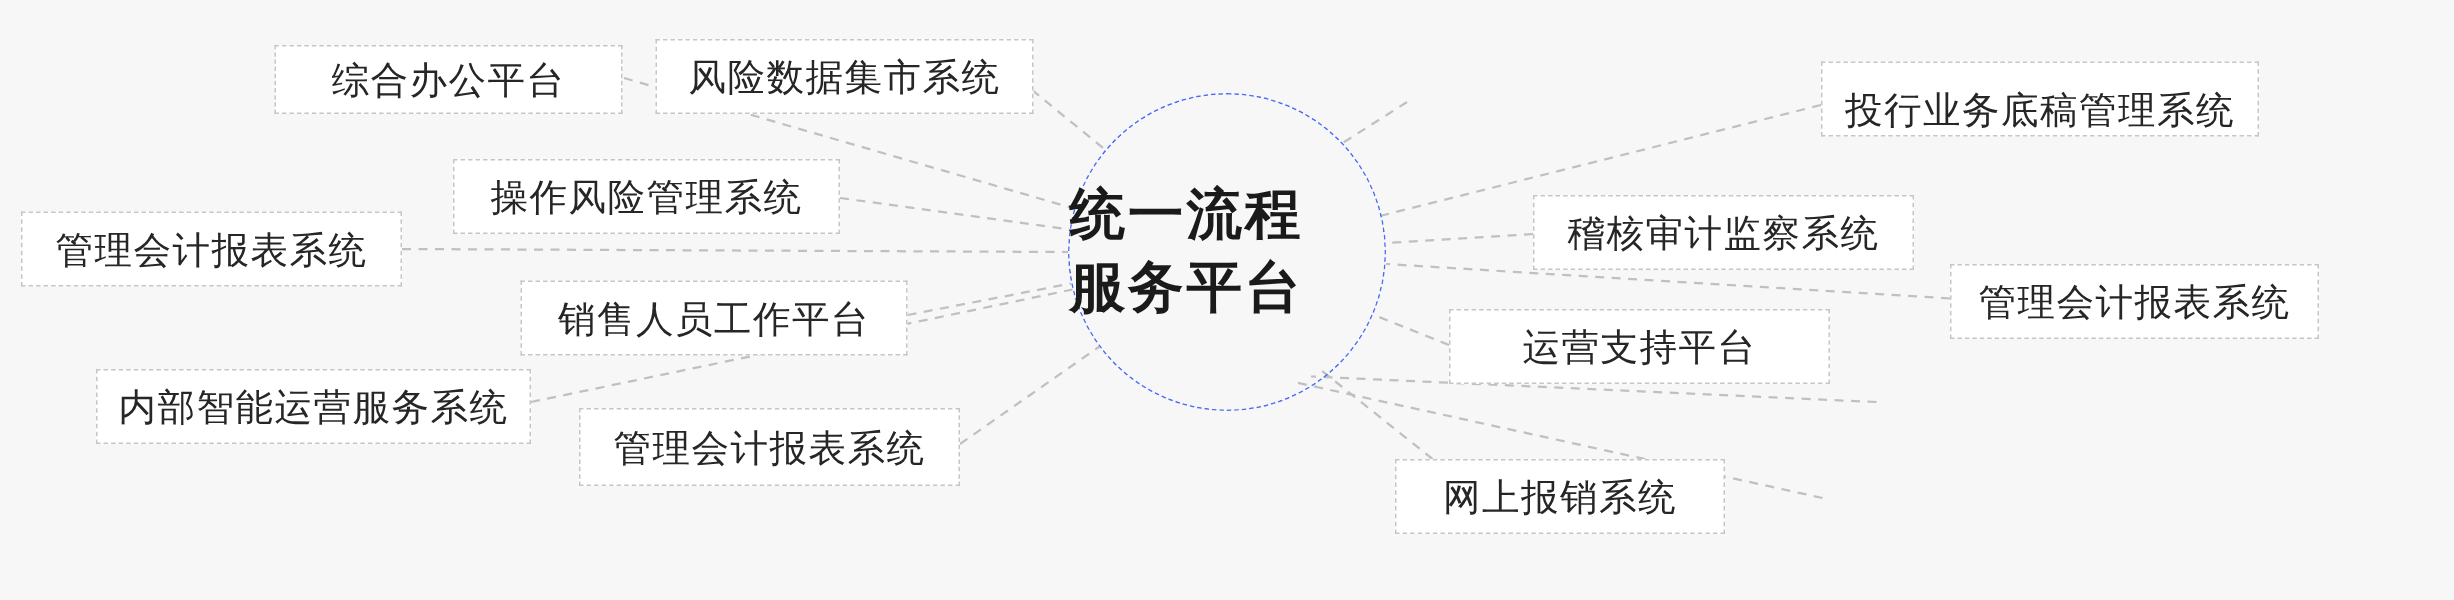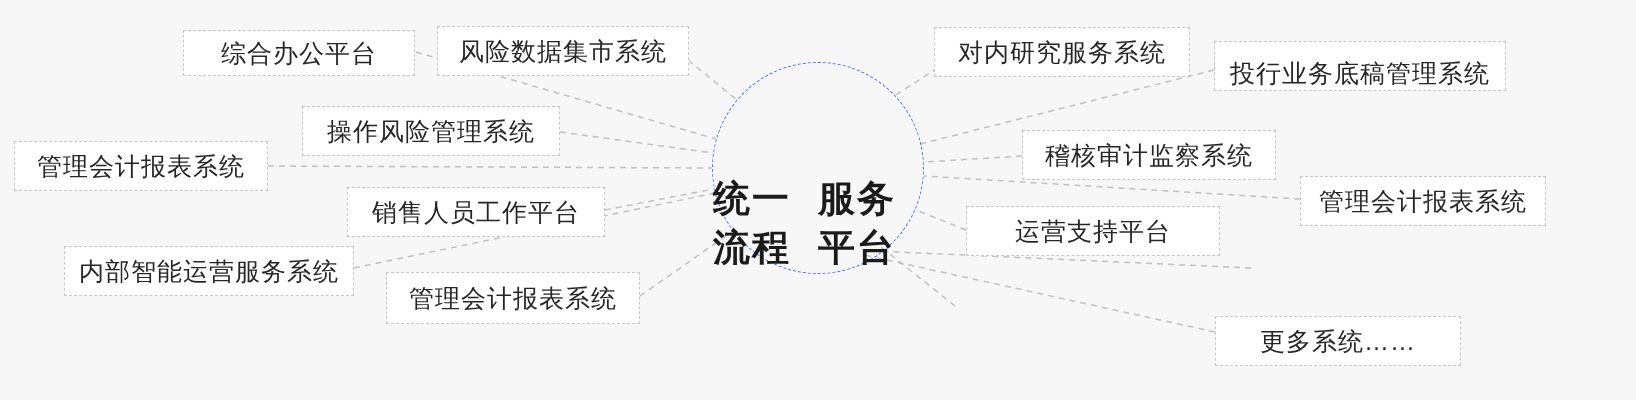--- a/index.html
+++ b/index.html
@@ -39,22 +39,22 @@
   }
   .center-circle {
     position: absolute;
     left: 712px;
     top: 62px;
     width: 212px;
     height: 212px;
     border: 1px dashed #4a6cf7;
     border-radius: 50%;
     display: flex;
-    flex-direction: row;
-    align-items: flex-end;
+    flex-direction: column;
+    align-items: flex-start;
     justify-content: center;
     box-sizing: border-box;
   }
   .center-circle .line {
     font-size: 37px;
     font-weight: bold;
     color: #1a1a1a;
     line-height: 1.32;
     letter-spacing: 2px;
   }
@@ -114,37 +114,34 @@
     </div>
   <div class="node n4">
       <span>销售人员工作平台</span>
     </div>
   <div class="node n5">
       <span>内部智能运营服务系统</span>
     </div>
   <div class="node n6">
       <span>管理会计报表系统</span>
     </div>
-  <div class="node n7">
-      <span>对内研究服务系统</span>
-    </div>
   <div class="node n8">
       <span>投行业务底稿管理系统</span>
     </div>
   <div class="node n9">
       <span>稽核审计监察系统</span>
     </div>
   <div class="node n10">
       <span>管理会计报表系统</span>
     </div>
   <div class="node n11">
       <span>运营支持平台</span>
     </div>
-  <div class="node n14">
-      <span>更多系统……</span>
+  <div class="node n13">
+      <span>网上报销系统</span>
     </div>
 
   <div class="center-circle">
     <span class="line">统一流程</span>
     <span class="line">服务平台</span>
   </div>
 
 </div>
 
 </body></html>

